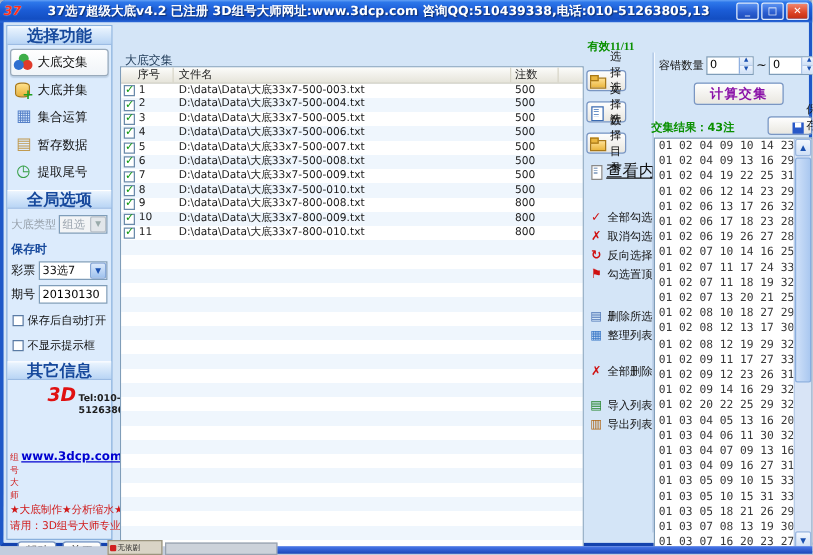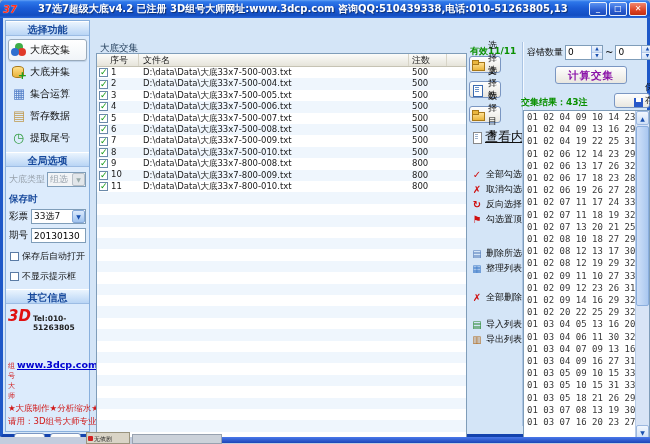--- a/index.html
+++ b/index.html
@@ -18,21 +18,21 @@
   .win-btns { display:flex; gap:2px; }
   .wbtn { width:18px; height:14px; border:1px solid #e6eefc; border-radius:2px; color:#fff; font-size:8px; text-align:center; line-height:12px;
     background:linear-gradient(180deg,#5b93f2,#2a5cd0 60%,#1c4cba); }
   .wbtn.close { background:linear-gradient(180deg,#f0876f,#dd4425 60%,#c22f12); }
 
   .client { position:absolute; left:0; right:0; top:18px; bottom:0; background:#d4e5f7; }
 
   
   .sidebar { position:absolute; left:2px; top:2px; width:85px; bottom:2px; background:#dcebfc; border:1px solid #89b0dd; }
   .side-header { height:15px; background:linear-gradient(180deg,#eaf4fe,#b9d5f5); border-bottom:1px solid #9cbce4; border-top:1px solid #fff;
-    color:#17499c; font-weight:bold; font-size:10px; text-align:center; line-height:15px; }
+    color:#17499c; font-weight:bold; font-size:13px; text-align:center; line-height:15px; }
   .func-list { padding:3px 2px; display:flex; flex-direction:column; }
   .func-btn { height:22px; display:flex; align-items:center; gap:3px; padding:0 2px; border:1px solid transparent; border-radius:3px; }
   .func-btn.selected { background:linear-gradient(180deg,#ffffff,#f0f4f8); border:1px solid #99aabb; box-shadow:0 1px 1px #bcd0e6; }
   .func-label { font-size:10px; color:#101010; }
   .fi { width:16px; height:16px; position:relative; flex:0 0 16px; }
   .fi.intersect::before { content:""; position:absolute; width:8px; height:8px; border-radius:50%; background:#3fae49; top:1px; left:4px; }
   .fi.intersect::after { content:""; position:absolute; width:8px; height:8px; border-radius:50%; background:#2f6fd0; top:6px; left:0;
     box-shadow:7px 0 0 #e03a2a; }
   .fi.union::before { content:""; position:absolute; width:10px; height:10px; top:2px; left:1px; background:linear-gradient(180deg,#ffe08a,#e8b23c); border:1px solid #a87818; border-radius:5px/3px; }
   .fi.union::after { content:"+"; position:absolute; right:0; bottom:-2px; color:#1f9f1f; font-weight:900; font-size:11px; }
@@ -52,21 +52,21 @@
   .group-title { color:#17499c; font-weight:bold; font-size:9.5px; margin-bottom:3px; }
   .form-row { display:flex; align-items:center; gap:3px; margin-bottom:4px; }
   .form-row label { font-size:9.5px; color:#101010; white-space:nowrap; }
   .tinput { flex:1; width:50px; height:15px; border:1px solid #7f9db9; font-size:9px; padding-left:2px; font-family:"DejaVu Sans",sans-serif; }
   .chk-row { display:flex; align-items:center; gap:3px; margin:7px 0 0 1px; }
   .chk { width:9px; height:9px; background:#fff; border:1px solid #5a7ba5; flex:0 0 9px; }
   .chk-row span { font-size:9px; color:#101010; }
 
   .info-block { padding:3px 2px; }
   .logo-line { display:flex; align-items:baseline; gap:2px; }
-  .logo-3d { color:#e01010; font-weight:900; font-style:italic; font-size:15px; }
+  .logo-3d { color:#e01010; font-weight:900; font-style:italic; font-size:15px;margin-left:30px; }
   .tel { font-size:7.5px; color:#202020; font-weight:bold; }
   .site-line { display:flex; align-items:baseline; gap:2px; margin-top:1px; }
   .brand { color:#d02020; font-size:7px;margin-top:28px; }
   .site-link { color:#0000d0; font-weight:bold; font-size:9.5px; text-decoration:underline; }
   .promo { color:#d01818; font-size:8.5px; line-height:11px; white-space:nowrap; margin-top:2px; }
   .side-btn-row { display:flex; justify-content:space-around; margin-top:6px; padding:0 4px; }
   .xp-btn { border:1px solid #7a96c2; border-radius:3px; background:linear-gradient(180deg,#fefefe,#e9e7e0); font-size:9.5px; color:#101010;
     text-align:center; font-family:"DejaVu Sans",sans-serif; }
   .side-btn-row .xp-btn { width:31px; height:17px; line-height:15px; }
 
@@ -83,21 +83,21 @@
     background:repeating-linear-gradient(180deg,#ffffff 0 11.4px,#eff6fd 11.4px 22.8px); }
   .trow { height:11.4px; display:flex; font-size:8.5px; color:#1a1a1a; }
   .trow > div { line-height:11.5px; white-space:nowrap; overflow:hidden; }
   .tc1 { width:42px; display:flex; align-items:center; gap:3px; padding-left:2px; }
   .tc2 { width:270px; padding-left:4px; }
   .tc3 { width:38px; padding-left:3px; }
   .cb { width:9px; height:9px; background:#fff; border:1px solid #6a8aaa; position:relative; flex:0 0 9px; }
   .cb::after { content:"✓"; position:absolute; top:-2px; left:0px; color:#129a12; font-size:9px; font-weight:bold; }
 
   
-  .valid-label { position:absolute; left:467px; top:27px; color:#0a9000; font-size:9px; font-weight:bold; }
+  .valid-label { position:absolute; left:467px; top:13px; color:#0a9000; font-size:9px; font-weight:bold;font-family:Liberation Serif, serif; }
   .file-btns { position:absolute; left:466px; top:38px; display:flex; flex-direction:column; gap:8px; }
   .file-btns .xp-btn { width:32px; height:17px; display:flex; align-items:center; gap:2px; padding-left:2px; font-size:9px; }
   .bi { width:11px; height:10px; position:relative; flex:0 0 11px; }
   .bi.folder-open::before, .bi.folder::before { content:""; position:absolute; left:0; top:2px; width:11px; height:7px;
     background:linear-gradient(180deg,#ffe091,#eab63e); border:1px solid #a87818; }
   .bi.folder-open::after, .bi.folder::after { content:""; position:absolute; left:0; top:0; width:5px; height:3px;
     background:#eab63e; border:1px solid #a87818; }
   .bi.data::before { content:""; position:absolute; left:1px; top:0; width:8px; height:10px; background:#fff; border:1px solid #3a6ab0; }
   .bi.data::after { content:""; position:absolute; left:3px; top:2px; width:4px; height:6px;
     background:repeating-linear-gradient(180deg,#6a92c8 0 1px,#fff 1px 2px); }
@@ -487,34 +487,35 @@
           <div class="lrow">01 02 04 19 22 25 31</div>
 
           <div class="lrow">01 02 06 12 14 23 29</div>
 
           <div class="lrow">01 02 06 13 17 26 32</div>
 
           <div class="lrow">01 02 06 17 18 23 28</div>
 
           <div class="lrow">01 02 06 19 26 27 28</div>
 
+          <div class="lrow">01 02 07 10 14 16 25</div>
 
           <div class="lrow">01 02 07 11 17 24 33</div>
 
           <div class="lrow">01 02 07 11 18 19 32</div>
 
           <div class="lrow">01 02 07 13 20 21 25</div>
 
           <div class="lrow">01 02 08 10 18 27 29</div>
 
           <div class="lrow">01 02 08 12 13 17 30</div>
 
           <div class="lrow">01 02 08 12 19 29 32</div>
 
-          <div class="lrow">01 02 09 11 10 27 33</div>
+          <div class="lrow">01 02 09 11 17 27 33</div>
 
           <div class="lrow">01 02 09 12 23 26 31</div>
 
           <div class="lrow">01 02 09 14 16 29 32</div>
 
           <div class="lrow">01 02 20 22 25 29 32</div>
 
           <div class="lrow">01 03 04 05 13 16 20</div>
 
           <div class="lrow">01 03 04 06 11 30 32</div>

